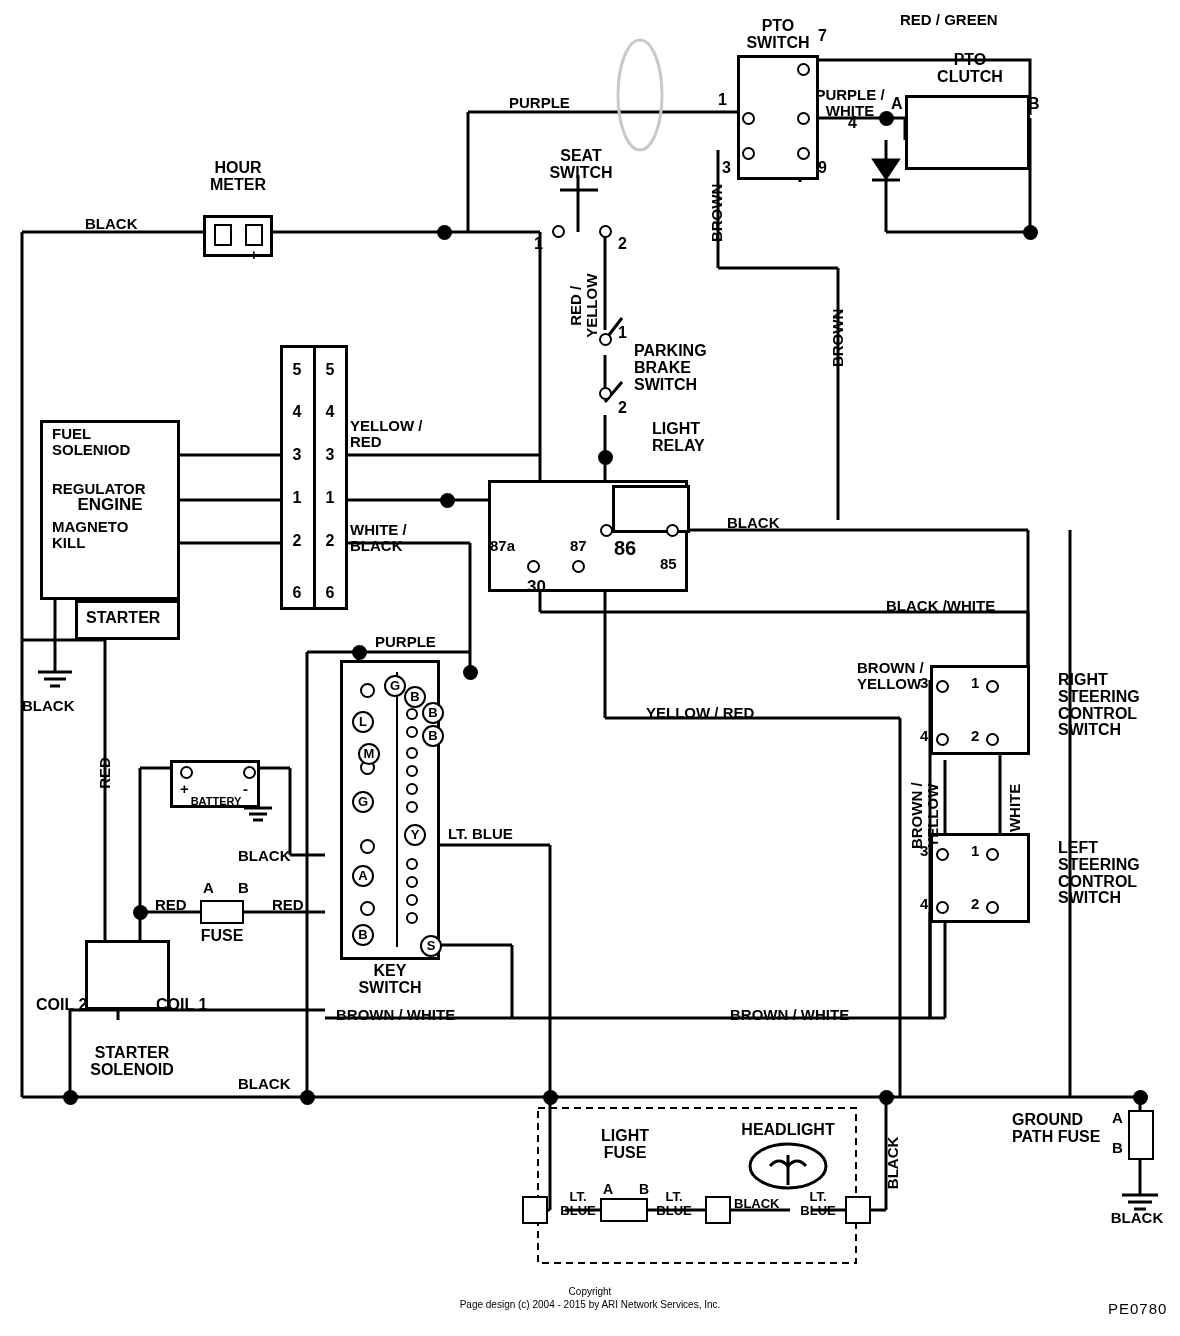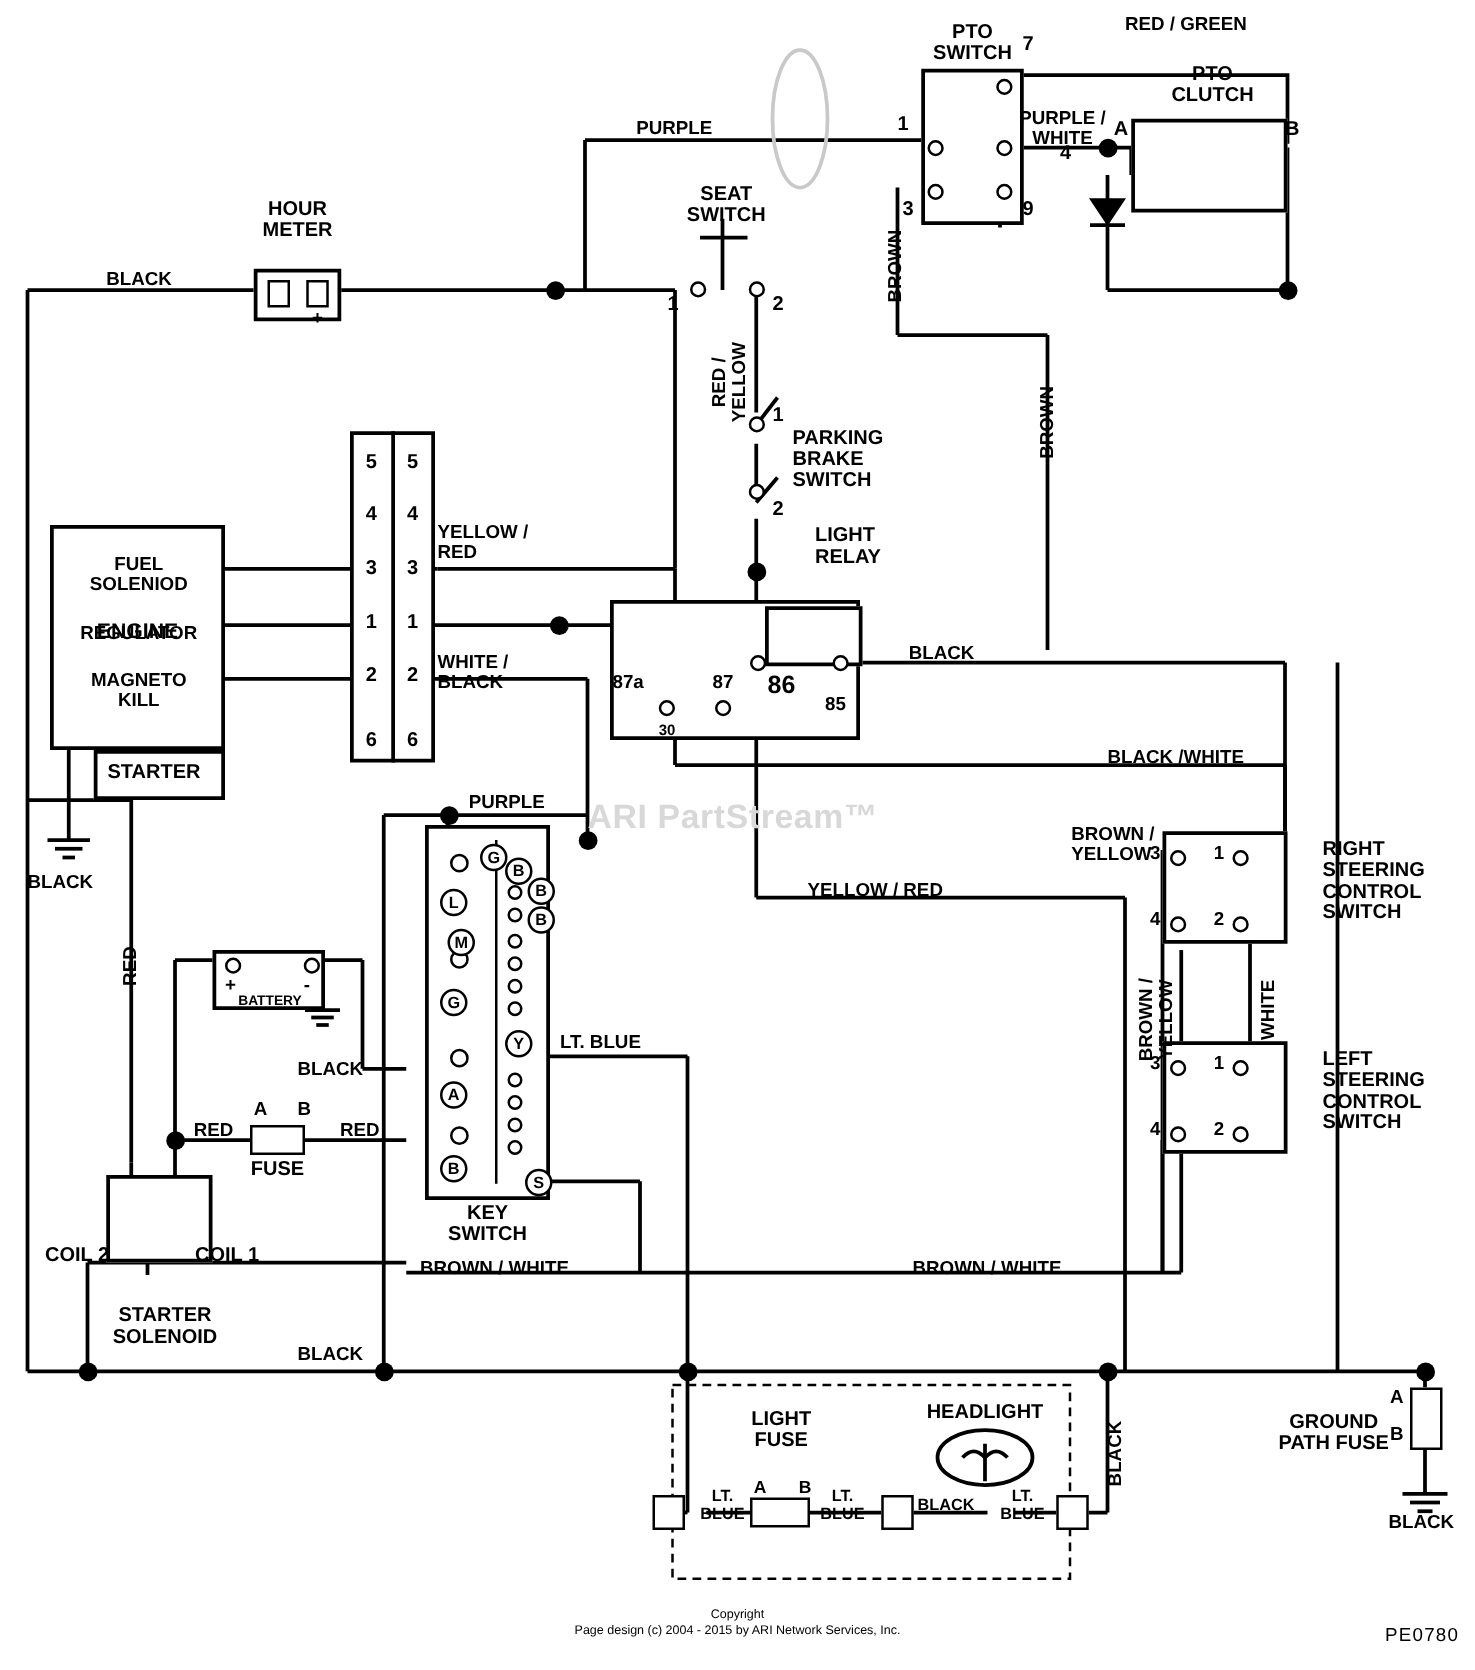--- a/index.html
+++ b/index.html
@@ -1,20 +1,20 @@
 <!DOCTYPE html>
 <html><head>
 <meta charset="utf-8">
 <style>
   html,body{margin:0;padding:0;background:#ffffff;}
   body{font-family:"Liberation Sans",sans-serif;}
   #root{position:relative;width:1180px;height:1336px;background:#fff;overflow:hidden;}
   .lbl{position:absolute;font-weight:bold;color:#000;line-height:1.05;white-space:pre;}
   .lbl.c{text-align:center;}
-  .lbl.r{text-align:center;margin-top:18px;}
+  .lbl.r{text-align:left;}
   .vert{transform-origin:center center;}
   .wire{position:absolute;background:#000;}
   .box{position:absolute;border:3px solid #000;background:#fff;box-sizing:border-box;}
   .box2{position:absolute;border:2px solid #000;background:#fff;box-sizing:border-box;}
   .dot{position:absolute;background:#000;border-radius:50%;}
   .circ{position:absolute;border:2px solid #000;border-radius:50%;background:#fff;box-sizing:border-box;}
   .term{position:absolute;border:2px solid #000;border-radius:50%;background:#fff;box-sizing:border-box;width:13px;height:13px;}
   .watermark{position:absolute;color:#d8d8d8;font-size:27px;font-weight:bold;letter-spacing:.5px;}
   .copy{position:absolute;text-align:center;font-size:10px;color:#000;}
   .pe{position:absolute;font-size:15px;font-weight:normal;letter-spacing:1px;}
@@ -393,21 +393,21 @@
   <div class="lbl c" style="left:318px;top:490px;width:24px;font-size:16px;">1</div>
   <div class="lbl c" style="left:318px;top:533px;width:24px;font-size:16px;">2</div>
   <div class="lbl c" style="left:318px;top:585px;width:24px;font-size:16px;">6</div>
 
   <div class="lbl" style="left:350px;top:418px;font-size:15px;">YELLOW /
 RED</div>
   <div class="lbl" style="left:350px;top:522px;font-size:15px;">WHITE /
 BLACK</div>
 
   <div class="lbl" style="left:490px;top:538px;font-size:15px;">87a</div>
-  <div class="lbl" style="left:527px;top:578px;font-size:12px;">30</div>
+  <div class="lbl" style="left:527px;top:578px;font-size:17px;">30</div>
   <div class="lbl" style="left:570px;top:538px;font-size:15px;">87</div>
   <div class="lbl" style="left:614px;top:538px;font-size:20px;">86</div>
   <div class="lbl" style="left:660px;top:538px;font-size:15px;margin-top:18px;">85</div>
 
   <div class="lbl" style="left:727px;top:515px;font-size:15px;">BLACK</div>
   <div class="lbl" style="left:886px;top:598px;font-size:15px;">BLACK /WHITE</div>
   <div class="lbl" style="left:646px;top:705px;font-size:15px;">YELLOW / RED</div>
 
   <div class="lbl" style="left:375px;top:634px;font-size:15px;">PURPLE</div>
 
@@ -485,19 +485,18 @@
   <div class="lbl" style="left:639px;top:1182px;font-size:14px;">B</div>
 
   <div class="lbl vert" style="left:848px;top:1155px;width:90px;font-size:15px;transform:rotate(-90deg);text-align:center;">BLACK</div>
 
   <div class="lbl r" style="left:1122px;top:1112px;width:110px;font-size:16px;transform:translateX(-110px);">GROUND
 PATH FUSE</div>
   <div class="lbl" style="left:1112px;top:1110px;font-size:15px;">A</div>
   <div class="lbl" style="left:1112px;top:1140px;font-size:15px;">B</div>
   <div class="lbl c" style="left:1092px;top:1210px;width:90px;font-size:15px;">BLACK</div>
 
-  <div class="watermark" style="left:470px;top:638px;">ARI PartStream™</div>
 
   <div class="copy" style="left:390px;top:1286px;width:400px;">Copyright</div>
   <div class="copy" style="left:390px;top:1299px;width:400px;">Page design (c) 2004 - 2015 by ARI Network Services, Inc.</div>
   <div class="pe" style="left:1108px;top:1300px;">PE0780</div>
 
 </div>
 
 </body></html>

